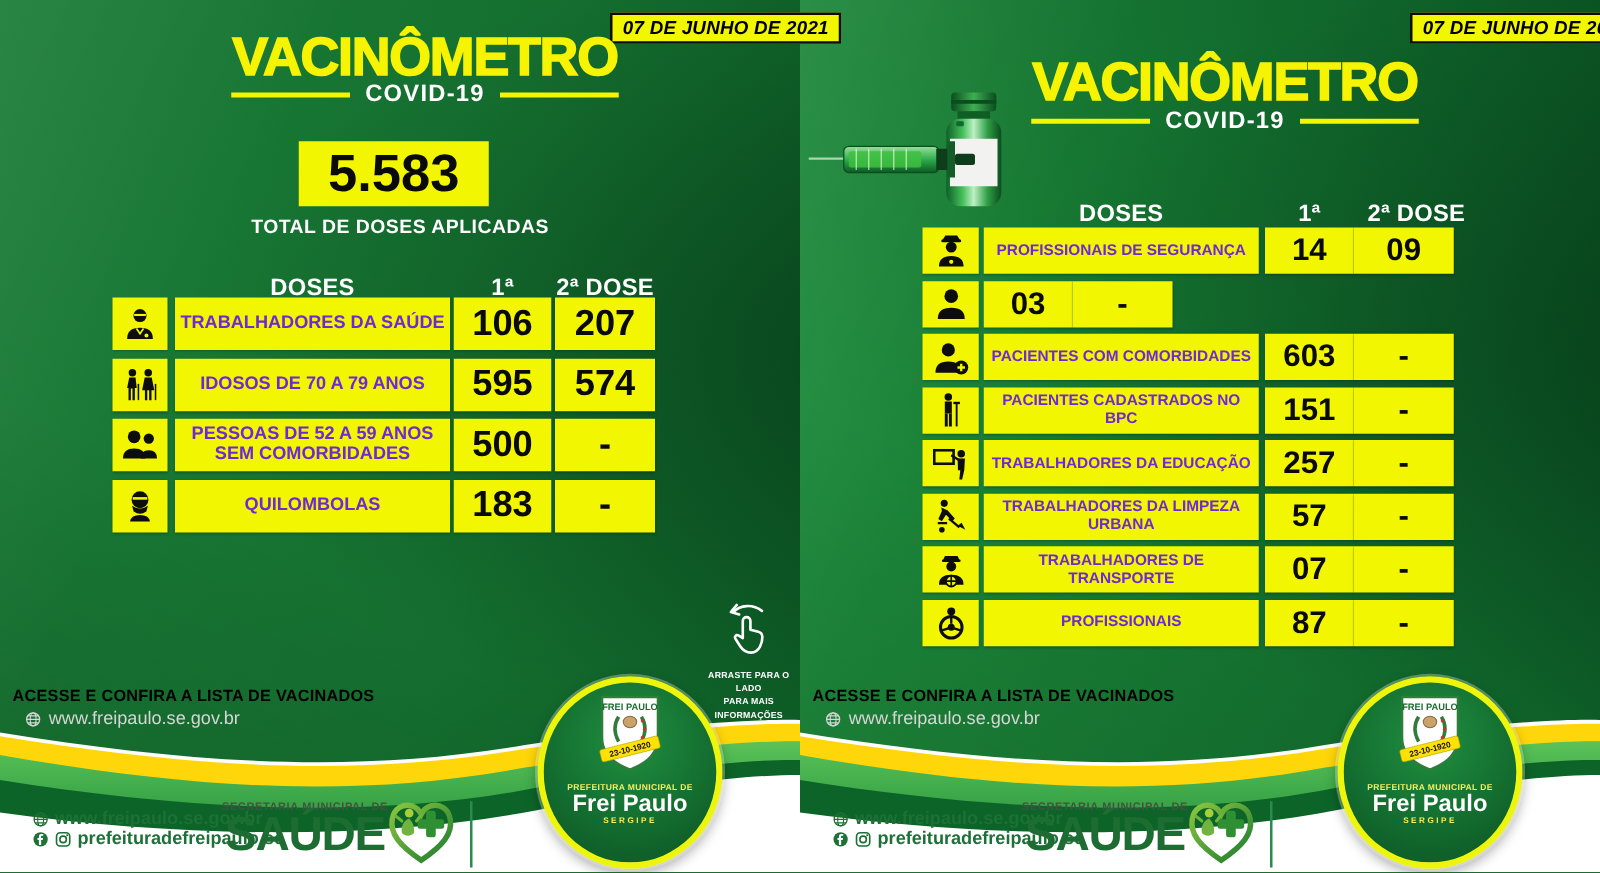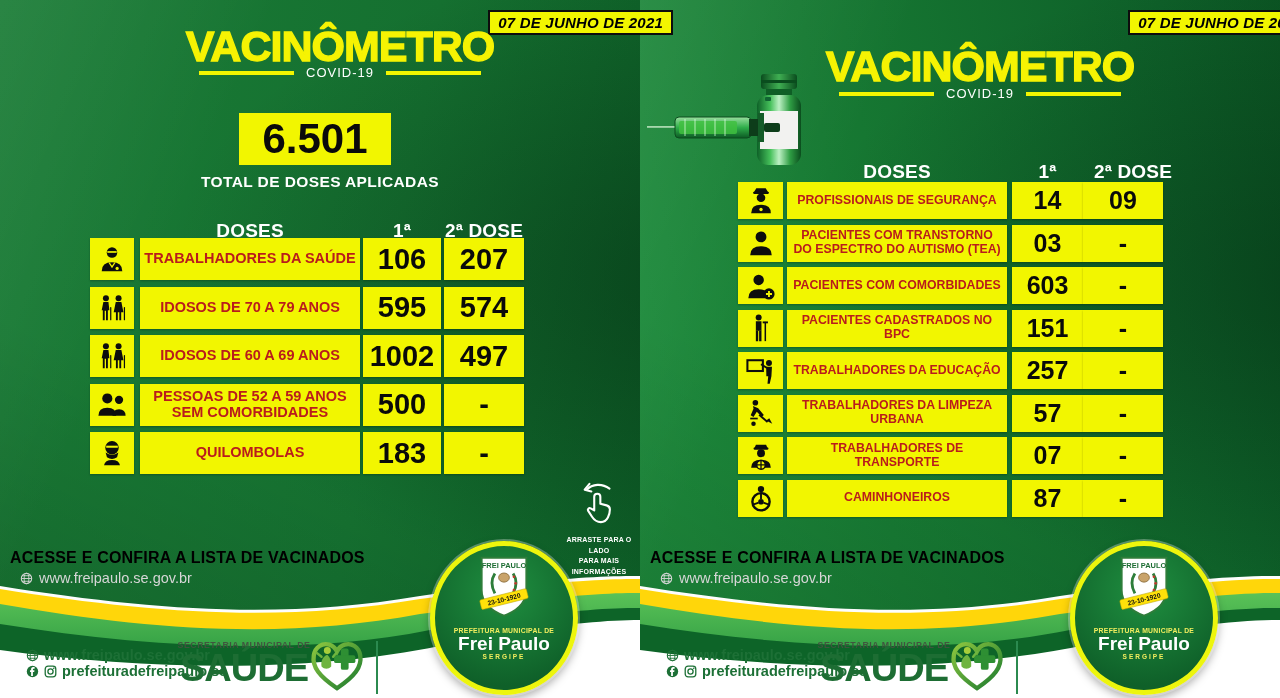--- a/index.html
+++ b/index.html
@@ -16,21 +16,21 @@
   .date-badge{position:absolute;top:10px;right:7px;background:#f2f600;border:2px solid #0d0d0d;
     color:#000;font-weight:bold;font-style:italic;font-size:15px;line-height:1;padding:3px 8px;letter-spacing:.2px;z-index:2;}
   .title{position:absolute;left:0;width:100%;margin:0;text-align:center;color:#f6f303;
     font-size:43px;font-weight:bold;letter-spacing:-1px;line-height:1;z-index:2;-webkit-text-stroke:1.3px #f6f303;}
   .panel-left .title{top:25px;}
   .panel-right .title{top:45px;}
   .subtitle-row{position:absolute;left:0;width:100%;display:flex;align-items:center;justify-content:center;gap:12px;z-index:2;}
   .panel-left .subtitle-row{top:66px;}
   .panel-right .subtitle-row{top:87px;}
   .subtitle-line{width:95px;height:4px;background:#f2f600;}
-  .subtitle-text{color:#fff;font-weight:normal;font-size:13px;letter-spacing:1px;line-height:1;}
+  .subtitle-text{color:#fff;font-weight:bold;font-size:19px;letter-spacing:1px;line-height:1;}
   .total-box{position:absolute;left:239px;top:113px;width:152px;height:52px;background:#f2f600;
     display:flex;align-items:center;justify-content:center;color:#0a0a0a;font-size:42px;font-weight:bold;z-index:2;}
   .total-label{position:absolute;left:0;top:173px;width:640px;text-align:center;color:#fff;
     font-weight:bold;font-size:15.5px;letter-spacing:.4px;z-index:2;}
   .thead{position:absolute;left:0;top:0;width:100%;height:0;z-index:2;}
   .th{position:absolute;text-align:center;color:#fff;font-weight:bold;font-size:19px;letter-spacing:.2px;}
   .panel-left .th{top:220px;}
   .panel-left .th-label{left:140px;width:220px;}
   .panel-left .th-d1{left:363px;width:78px;}
   .panel-left .th-d2{left:444px;width:80px;}
@@ -48,33 +48,33 @@
   .panel-left .cell{height:42px;}
   .panel-right .cell{height:37px;}
   .panel-left .icon-cell{width:44px;margin-right:6px;}
   .panel-left .label-cell{width:220px;margin-right:3px;}
   .panel-left .num-cell{width:78px;margin-right:3px;}
   .panel-left .num-cell:last-child{width:80px;margin-right:0;}
   .panel-right .icon-cell{width:45px;margin-right:4px;}
   .panel-right .label-cell{width:220px;margin-right:5px;}
   .panel-right .num-cell{width:71px;}
   .panel-right .num-cell:last-child{width:80px;margin-right:0;}
-  .label-cell{font-weight:bold;color:#b91c1c;text-align:center;line-height:1.1;padding:0 4px;box-sizing:border-box;}
+  .label-cell{font-weight:bold;color:#6d28d9;text-align:center;line-height:1.1;padding:0 4px;box-sizing:border-box;}
   .panel-left .label-cell{font-size:14.5px;}
   .panel-right .label-cell{font-size:12.3px;}
   .num-cell{font-weight:bold;color:#0a0a0a;}
   .panel-left .num-cell{font-size:29px;}
   .panel-right .num-cell{font-size:25px;}
   .icon-cell svg{width:30px;height:30px;}
   .swipe-hint{position:absolute;left:556px;top:480px;width:86px;text-align:center;color:#fff;z-index:2;cursor:pointer;}
   .swipe-hint svg{width:42px;height:46px;}
   .swipe-text{margin-top:5px;font-size:7px;font-weight:bold;line-height:1.5;letter-spacing:.2px;}
   .swipe-text span{display:block;}
   .access{position:absolute;left:10px;top:549px;z-index:2;}
-  .access-note{font-size:16px;font-weight:bold;color:#000;letter-spacing:.2px;}
+  .access-note{font-size:13px;font-weight:bold;color:#000;letter-spacing:.2px;}
   .access-url{display:flex;align-items:center;gap:6px;margin:3px 0 0 10px;color:#d6d6d6;font-size:14.5px;}
   .access-url svg{width:13px;height:13px;}
   .wave{position:absolute;left:0;bottom:0;width:640px;height:138px;z-index:3;}
   .footer-links{position:absolute;left:26px;top:647px;z-index:4;color:#1d7036;font-size:14.5px;font-weight:bold;}
   .flink{display:flex;align-items:center;gap:5px;line-height:16px;cursor:pointer;}
   .flink svg{width:13px;height:13px;flex:none;}
   .secretaria{position:absolute;left:176px;top:640px;width:136px;text-align:center;z-index:4;}
   .sec-line{font-size:8.8px;letter-spacing:.5px;color:#40543f;font-weight:bold;}
   .sec-name{font-size:38px;font-weight:bold;color:#1d6d33;line-height:.95;letter-spacing:-1px;}
   .heart-logo{position:absolute;left:305px;top:636px;width:64px;height:58px;z-index:4;}
@@ -126,21 +126,21 @@
 
   <section class="panel panel-left">
     <div class="bg-shade"></div>
     <div class="date-badge">07 DE JUNHO DE 2021</div>
     <h1 class="title">VACINÔMETRO</h1>
     <div class="subtitle-row">
       <span class="subtitle-line"></span>
       <span class="subtitle-text">COVID-19</span>
       <span class="subtitle-line"></span>
     </div>
-    <div class="total-box">6.501</div>
+    <div class="total-box">5.583</div>
     <div class="total-label">TOTAL DE DOSES APLICADAS</div>
 
     <div class="thead">
       <span class="th th-label">DOSES ADMINISTRADAS</span>
       <span class="th th-d1">1ª DOSE</span>
       <span class="th th-d2">2ª DOSE</span>
     </div>
     <div class="rows" id="rows-left">
         <div class="t-row">
           <div class="cell icon-cell">
@@ -163,35 +163,20 @@
               <path d="M6.8 9.5h5.4l1 9h-1.6v10.5h-2V19h-1.4v10H6.2V18.5H5z"></path>
               <rect x="14" y="15" width="1.3" height="14" rx="0.6"></rect>
               <circle cx="23" cy="5.5" r="3.2"></circle>
               <path d="M20 9.5h6l2.2 11h-2.4V29h-2v-8.5h-1.6V29h-2v-8.5h-2.4z"></path>
               <rect x="28.6" y="15" width="1.3" height="14" rx="0.6"></rect>
             </svg>
           </div>
           <div class="cell label-cell">IDOSOS DE 70 A 79 ANOS</div>
           <div class="cell num-cell">595</div>
           <div class="cell num-cell">574</div>
-        </div>
-        <div class="t-row">
-          <div class="cell icon-cell">
-            <svg viewBox="0 0 32 32" fill="#0d0d0d">
-              <circle cx="9.5" cy="5.5" r="3.2"></circle>
-              <path d="M6.8 9.5h5.4l1 9h-1.6v10.5h-2V19h-1.4v10H6.2V18.5H5z"></path>
-              <rect x="14" y="15" width="1.3" height="14" rx="0.6"></rect>
-              <circle cx="23" cy="5.5" r="3.2"></circle>
-              <path d="M20 9.5h6l2.2 11h-2.4V29h-2v-8.5h-1.6V29h-2v-8.5h-2.4z"></path>
-              <rect x="28.6" y="15" width="1.3" height="14" rx="0.6"></rect>
-            </svg>
-          </div>
-          <div class="cell label-cell">IDOSOS DE 60 A 69 ANOS</div>
-          <div class="cell num-cell">1002</div>
-          <div class="cell num-cell">497</div>
         </div>
         <div class="t-row">
           <div class="cell icon-cell">
             <svg viewBox="0 0 32 32" fill="#0d0d0d">
               <circle cx="11" cy="9" r="5.4"></circle>
               <path d="M1.5 27.5q0-8.5 9.5-8.5t9.5 8.5z"></path>
               <circle cx="23.5" cy="10.5" r="4.4"></circle>
               <path d="M16.5 27.5q0-7 7-7t7 7z"></path>
             </svg>
           </div>
@@ -351,21 +336,20 @@
           <div class="cell num-cell">14</div>
           <div class="cell num-cell">09</div>
         </div>
         <div class="t-row">
           <div class="cell icon-cell">
             <svg viewBox="0 0 32 32" fill="#0d0d0d">
               <circle cx="16" cy="9.5" r="5.8"></circle>
               <path d="M4.5 29q0-9.5 11.5-9.5T27.5 29z"></path>
             </svg>
           </div>
-          <div class="cell label-cell">PACIENTES COM TRANSTORNO DO ESPECTRO DO AUTISMO (TEA)</div>
           <div class="cell num-cell">03</div>
           <div class="cell num-cell">-</div>
         </div>
         <div class="t-row">
           <div class="cell icon-cell">
             <svg viewBox="0 0 32 32" fill="#0d0d0d">
               <circle cx="13.5" cy="9.5" r="5.6"></circle>
               <path d="M2.5 29q0-9.5 11-9.5t11 9.5z"></path>
               <circle cx="24.5" cy="24.5" r="6"></circle>
               <path d="M24.5 21.3v6.4M21.3 24.5h6.4" stroke="#f2f600" stroke-width="2" fill="none"></path>
@@ -434,21 +418,21 @@
         </div>
         <div class="t-row">
           <div class="cell icon-cell">
             <svg viewBox="0 0 32 32" fill="#0d0d0d">
               <circle cx="16" cy="6.5" r="3.4"></circle>
               <circle cx="16" cy="20" r="9.2" fill="none" stroke="#0d0d0d" stroke-width="2.6"></circle>
               <circle cx="16" cy="20" r="3"></circle>
               <path d="M16 11v6M7.5 23l6-2M24.5 23l-6-2" stroke="#0d0d0d" stroke-width="2" fill="none"></path>
             </svg>
           </div>
-          <div class="cell label-cell">CAMINHONEIROS</div>
+          <div class="cell label-cell">PROFISSIONAIS</div>
           <div class="cell num-cell">87</div>
           <div class="cell num-cell">-</div>
         </div>
       </div>
 
     <div class="access">
       <div class="access-note">ACESSE E CONFIRA A LISTA DE VACINADOS</div>
       <div class="access-url">
         <svg viewBox="0 0 16 16">
           <circle cx="8" cy="8" r="6.4" fill="none" stroke="currentColor" stroke-width="1.3"></circle>

